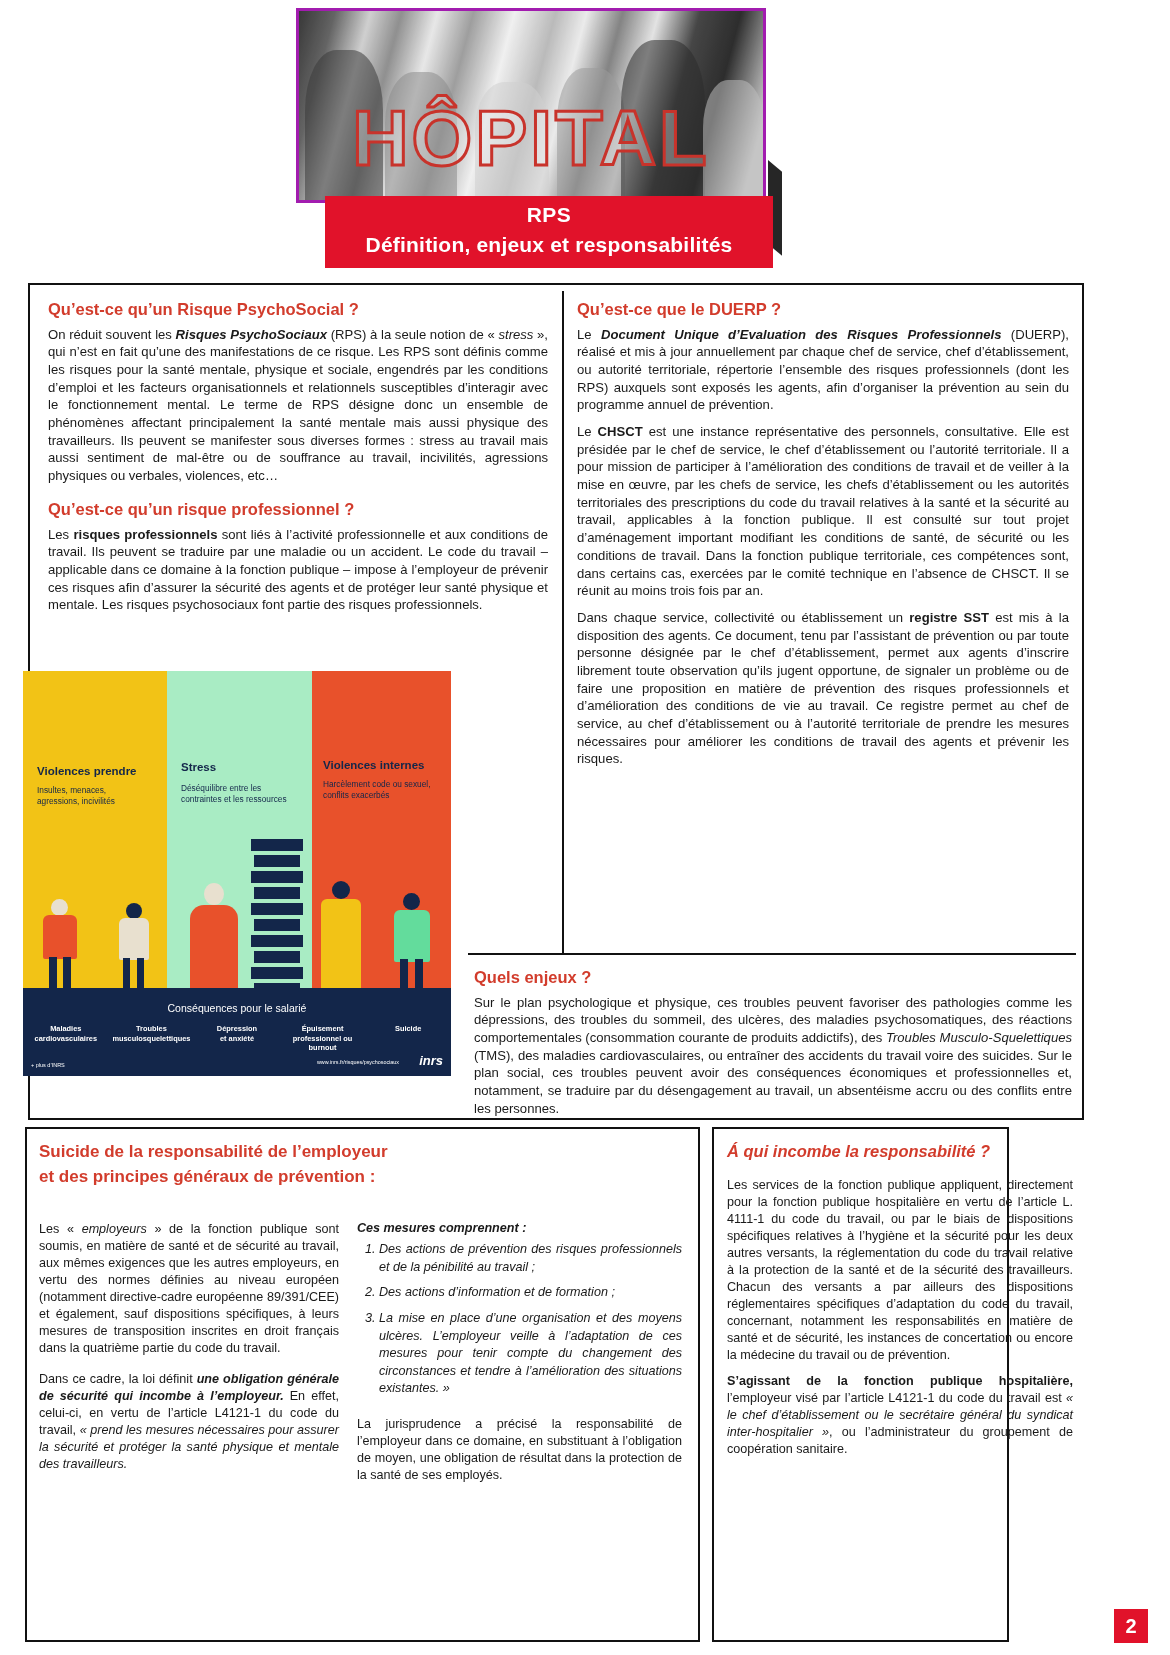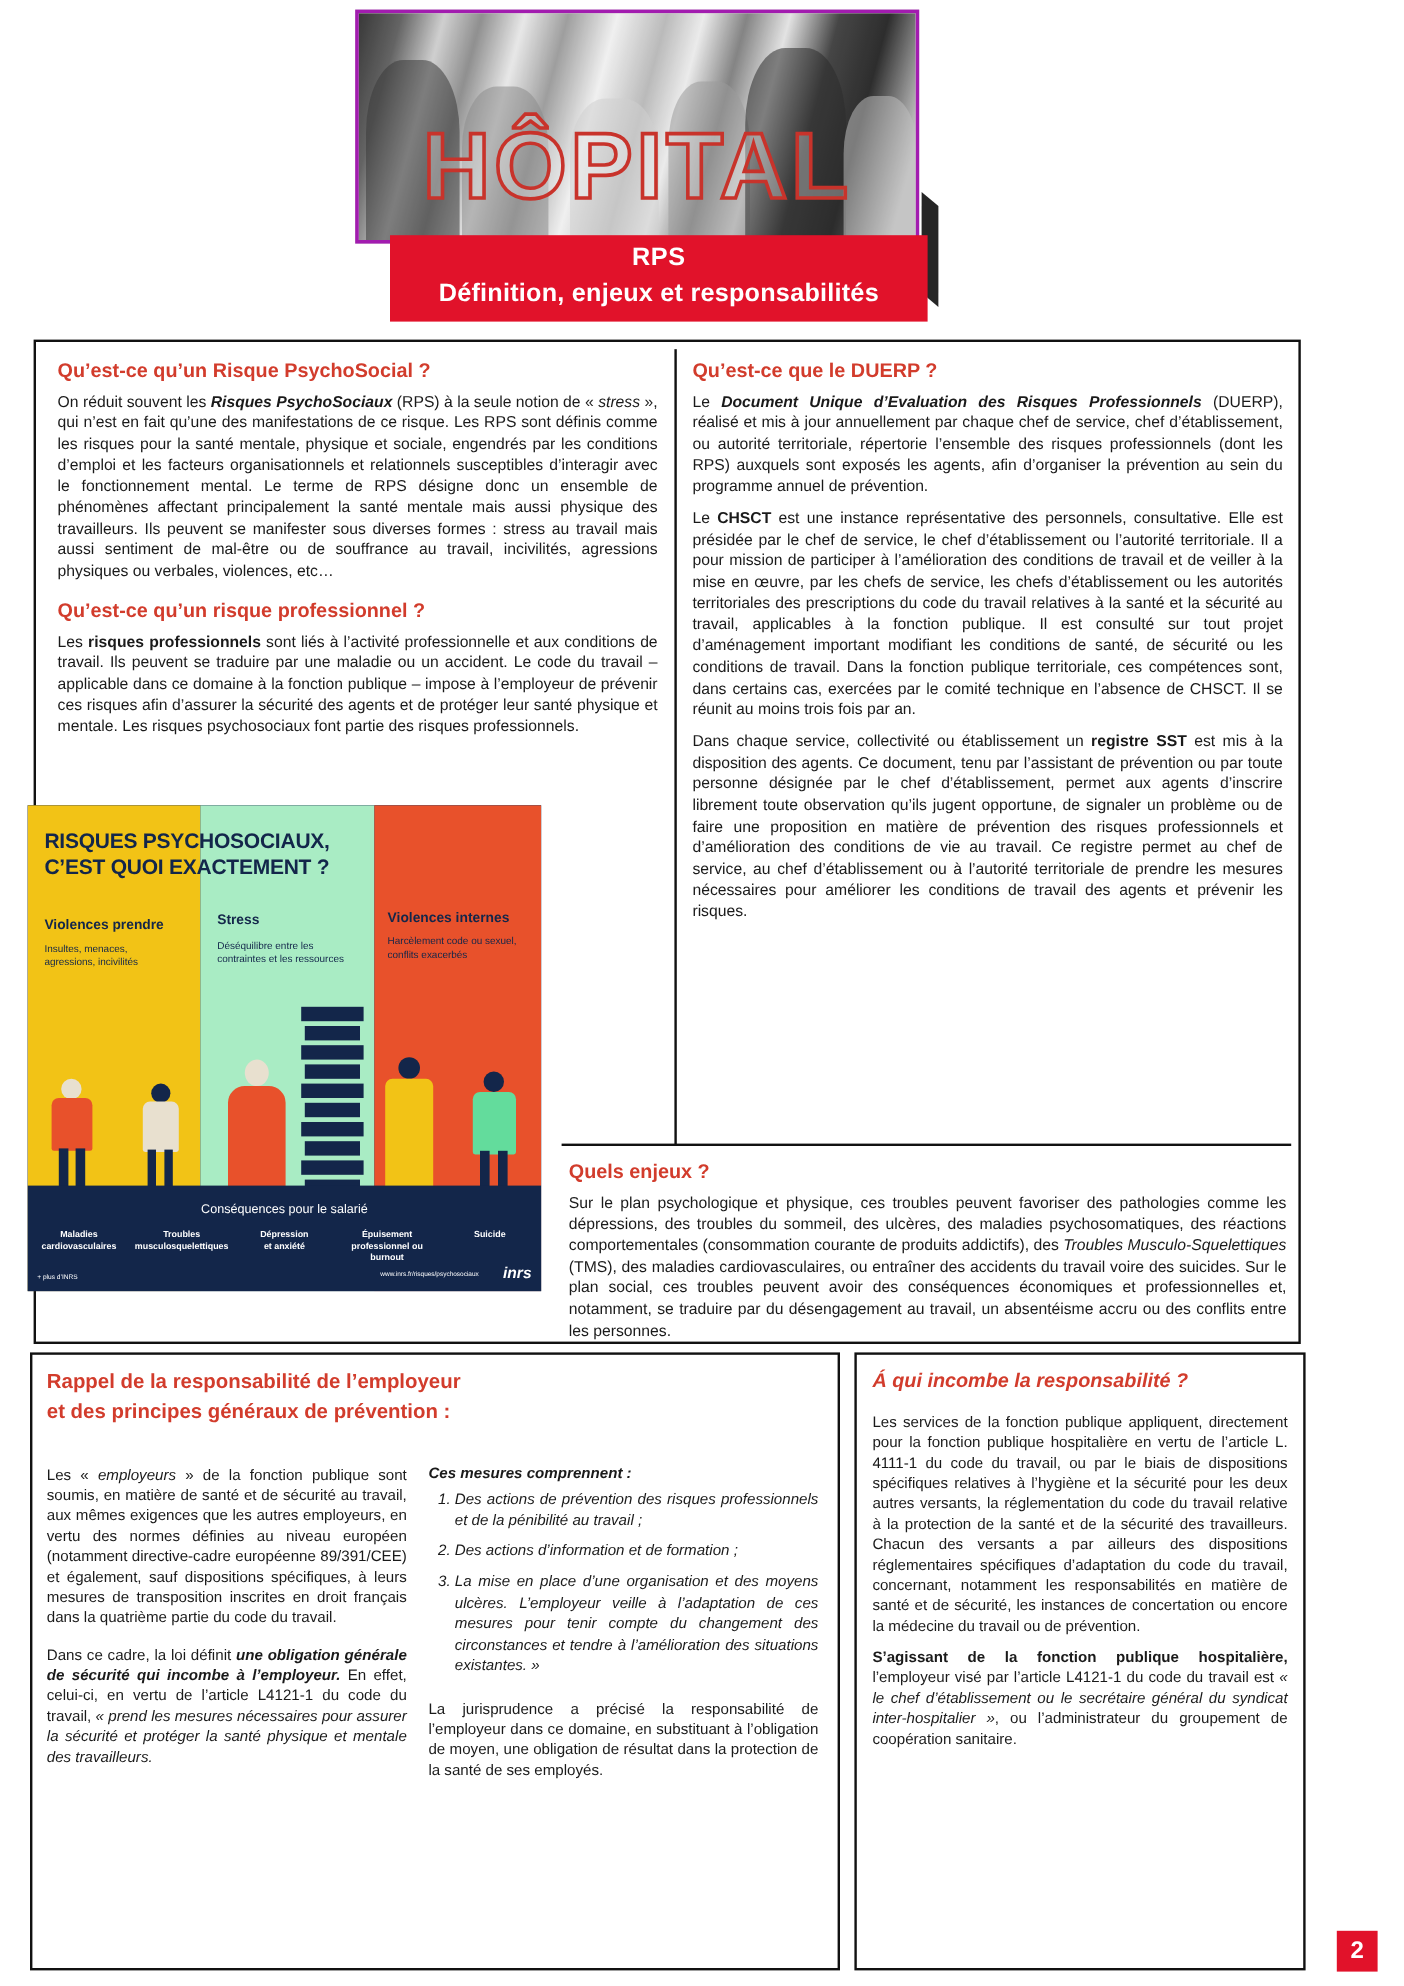--- a/index.html
+++ b/index.html
@@ -194,21 +194,21 @@
   .emp-colB { position: absolute; left: 330px; top: 92px; width: 325px; }
   .emp-colA p, .emp-colB p { font-size: 12.6px; }
   ol.meas {
     margin: 6px 0 0 0; padding-left: 22px;
     font-style: italic; font-size: 12.6px; line-height: 1.4;
   }
   ol.meas li { margin-bottom: 8px; text-align: justify; }
   .meas-lead { font-weight: bold; font-style: italic; font-size: 12.6px; }
 
   
-  #resp-box { left: 712px; top: 1127px; width: 376px; height: 515px; }
+  #resp-box { left: 712px; top: 1127px; width: 297px; height: 515px; }
   .resp-title {
     position: absolute; left: 13px; top: 13px; width: 345px;
     color: #d23c2c; font-size: 16.5px; font-weight: bold; font-style: italic;
   }
   .resp-body { position: absolute; left: 13px; top: 48px; width: 346px; }
   .resp-body p { font-size: 12.6px; }
 
   
   #page-num {
     position: absolute; right: 22px; bottom: 12px;
@@ -267,24 +267,20 @@
     <h2 class="sec">Quels enjeux ?</h2>
     <p class="body"><span>Sur le plan psychologique et physique, ces troubles peuvent favoriser des pathologies comme les dépressions, des troubles du sommeil, des ulcères, des maladies psychosomatiques, des réactions comportementales (consommation courante de produits addictifs), des </span><span class="i">Troubles Musculo-Squelettiques</span><span> (TMS), des maladies cardiovasculaires, ou entraîner des accidents du travail voire des suicides. Sur le plan social, ces troubles peuvent avoir des conséquences économiques et professionnelles et, notamment, se traduire par du désengagement au travail, un absentéisme accru ou des conflits entre les personnes.</span></p>
   </div>
 </div>
 
 <div id="infographic">
   <div class="ig-col ig-yellow"></div>
   <div class="ig-col ig-green"></div>
   <div class="ig-col ig-red"></div>
 
-  <div class="ig-title">
-    <div>RISQUES PSYCHOSOCIAUX,</div>
-    <div>C’EST QUOI EXACTEMENT ?</div>
-  </div>
 
   <div class="ig-h" style="left:14px; top:94px;">Violences prendre</div>
   <div class="ig-s" style="left:14px; top:114px; width:120px; white-space:pre-line;">Insultes, menaces,
 agressions, incivilités</div>
 
   <div class="ig-h" style="left:158px; top:90px;">Stress</div>
   <div class="ig-s" style="left:158px; top:112px; width:128px; white-space:pre-line;">Déséquilibre entre les
 contraintes et les ressources</div>
 
   <div class="ig-h" style="left:300px; top:88px;">Violences internes</div>
@@ -343,21 +339,21 @@
 professionnel ou burnout</div>
     <div style="white-space:pre-line;">Suicide</div>
   </div>
   <div class="ig-url">www.inrs.fr/risques/psychosociaux</div>
   <div class="ig-inrs">inrs</div>
   <div class="ig-plus">+ plus d’INRS</div>
 </div>
 
 <div class="box" id="emp-box">
   <div class="emp-title">
-    <div>Rappel de la responsabilité de l’employeur</div>
+    <div>Suicide de la responsabilité de l’employeur</div>
     <div>et des principes généraux de prévention :</div>
   </div>
 
   <div class="emp-colA">
     <p class="body"><span>Les « </span><span class="i">employeurs</span><span> » de la fonction publique sont soumis, en matière de santé et de sécurité au travail, aux mêmes exigences que les autres employeurs, en vertu des normes définies au niveau européen (notamment directive-cadre européenne 89/391/CEE) et également, sauf dispositions spécifiques, à leurs mesures de transposition inscrites en droit français dans la quatrième partie du code du travail.</span></p>
     <p class="body" style="margin-top:14px;"><span>Dans ce cadre, la loi définit </span><span class="bi">une obligation générale de sécurité qui incombe à l’employeur.</span><span> En effet, celui-ci, en vertu de l’article L4121-1 du code du travail, </span><span class="i">« prend les mesures nécessaires pour assurer la sécurité et protéger la santé physique et mentale des travailleurs.</span></p>
   </div>
 
   <div class="emp-colB">
     <div class="meas-lead">Ces mesures comprennent :</div>

